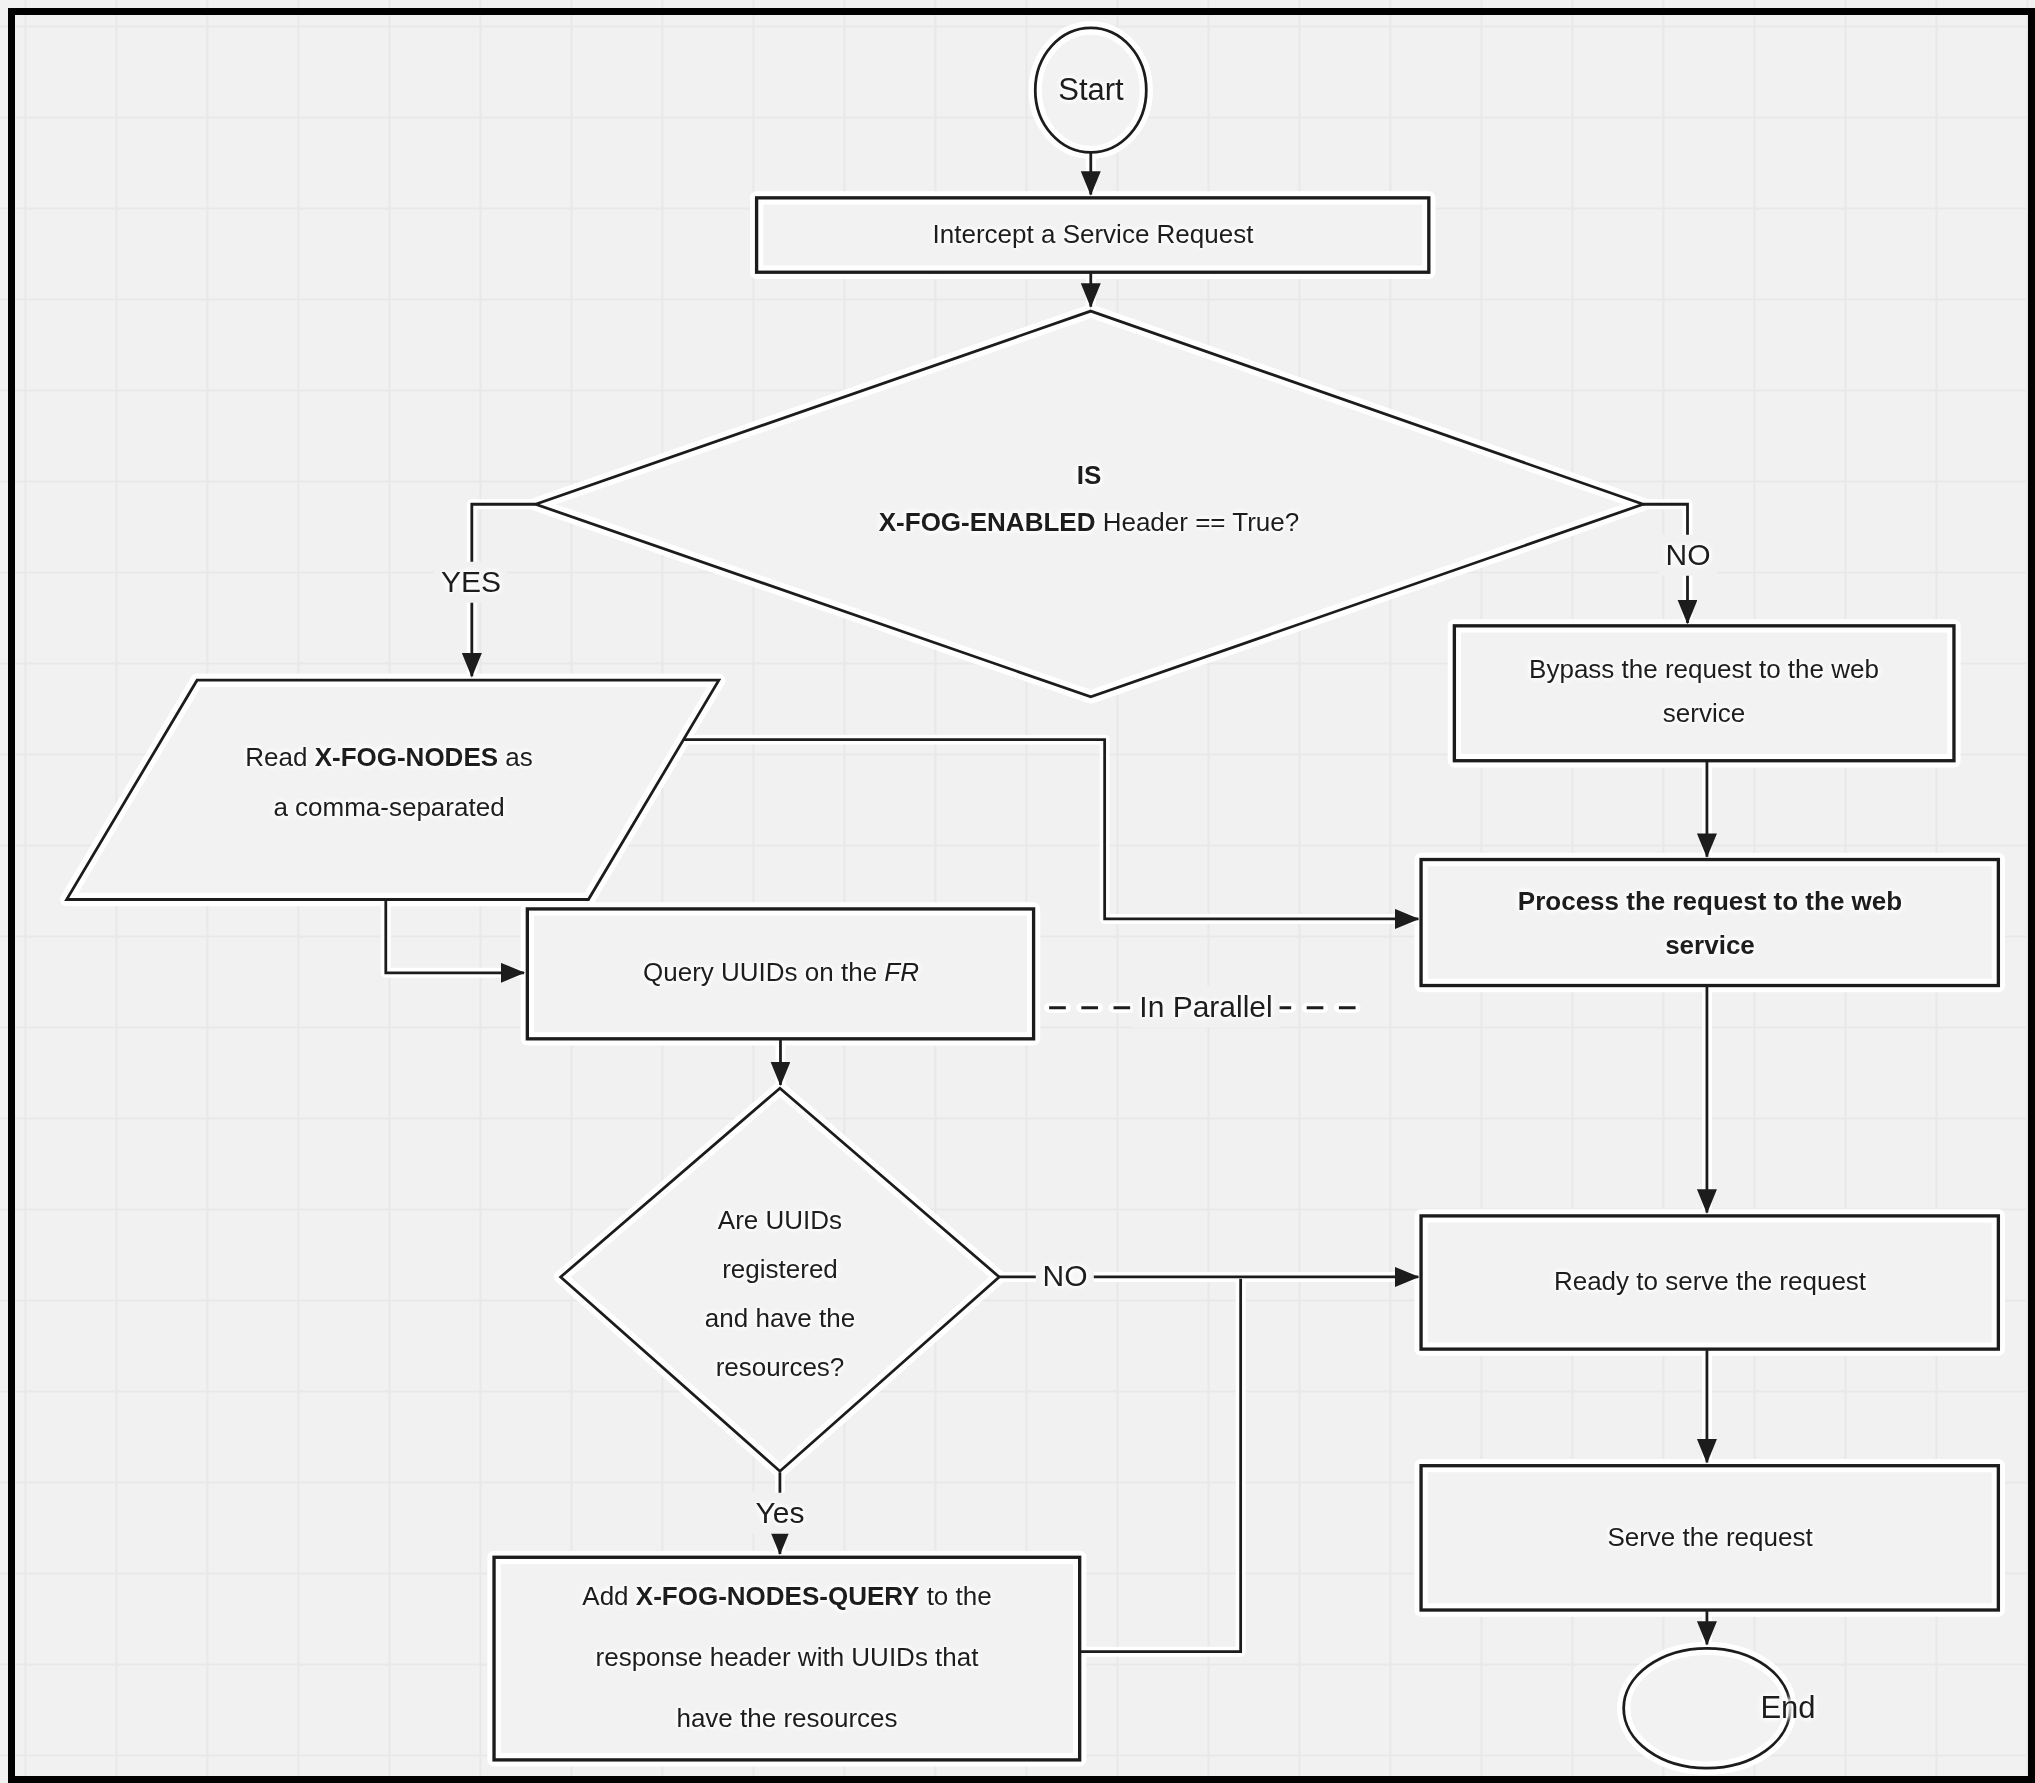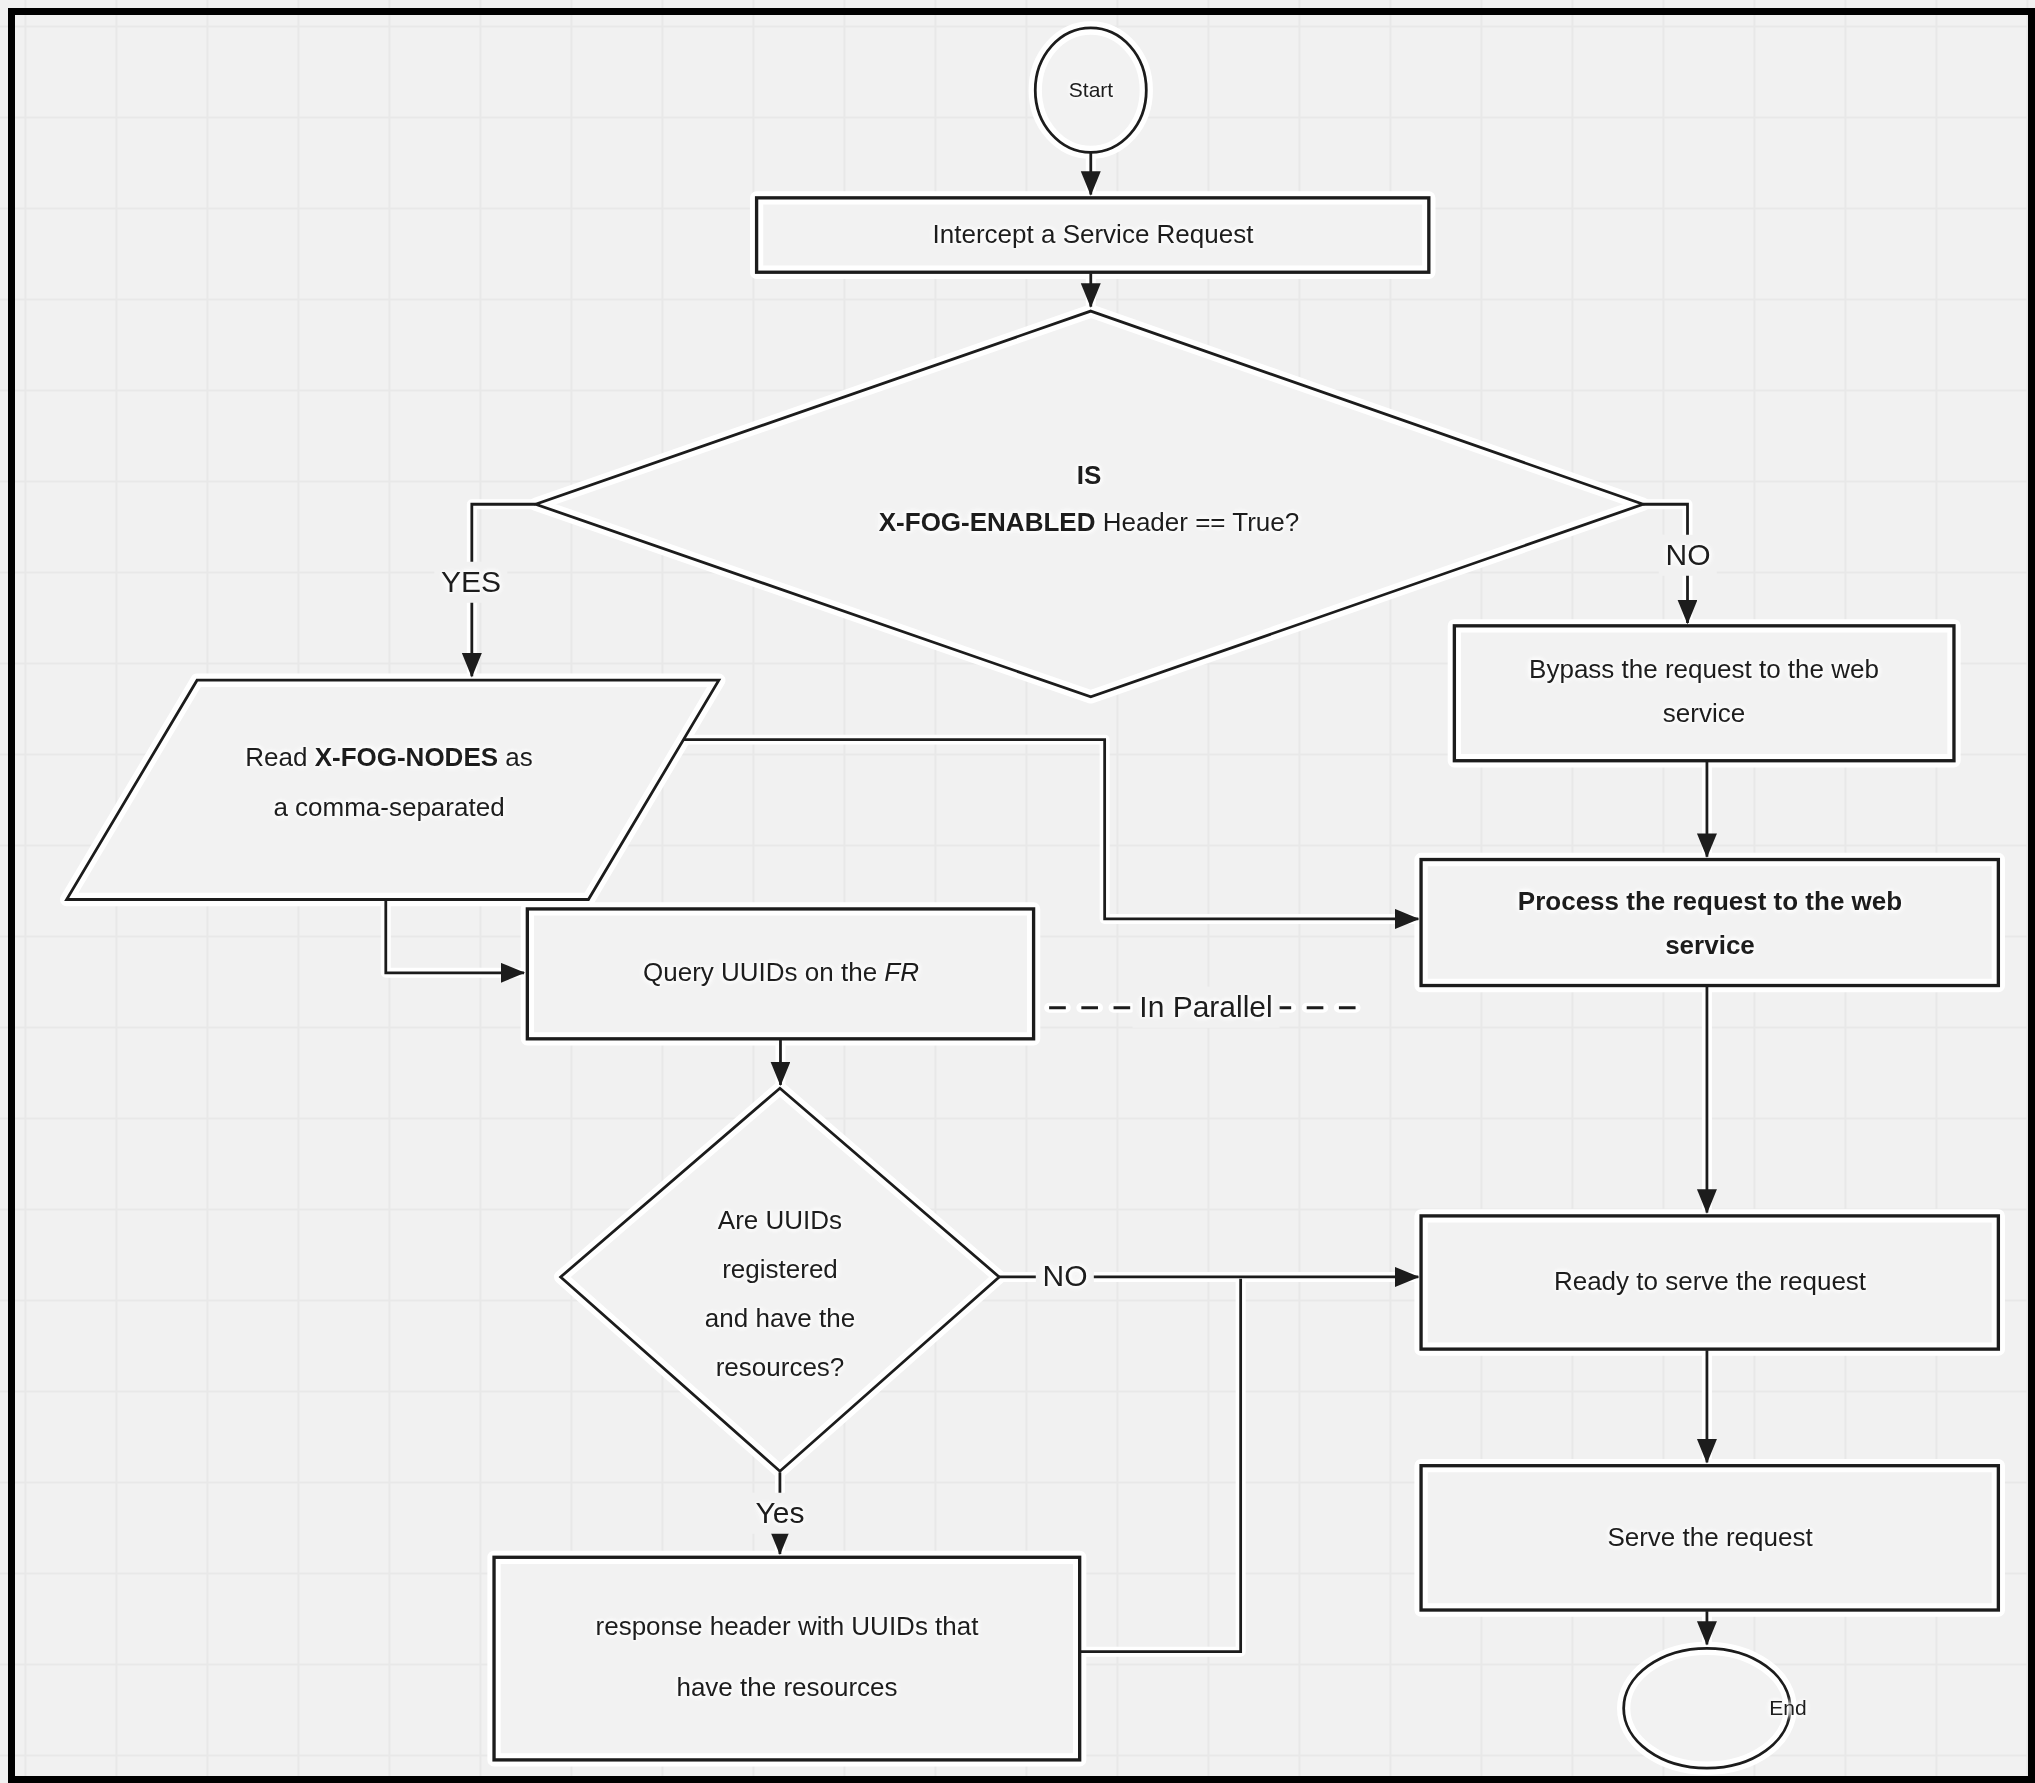--- a/index.html
+++ b/index.html
@@ -37,21 +37,21 @@
     text-align:center;color:#1d1d1d;font-size:26px;line-height:1.35;
     white-space:nowrap;
     text-shadow:0 0 5px #fff,0 0 5px #fff,0 0 7.8px #fff,0 0 7.8px #fff,0 0 12.2px #fff;
   }
   .lbl .line{display:block;white-space:nowrap;}
   .b{font-weight:700;}
   .i{font-style:italic;}
   .elbl{
     background:#f1f1f1;padding:0 6.7px;font-size:30px;
   }
-  .terminal{font-size:21px;}
+  .terminal{font-size:31px;}
 </style>
 </head>
 <body>
 
 <div id="canvas">
 
   <svg class="layer" width="2035" height="1784" viewBox="0 0 3666 3213">
     <defs>
       <marker id="arr" markerUnits="userSpaceOnUse" markerWidth="46" markerHeight="38" refX="42" refY="18" orient="auto">
         <polygon points="0,0 44,18 0,36" fill="#1c1c1c"></polygon>
@@ -211,20 +211,21 @@
     <span class="line">registered</span>
     <span class="line">and have the</span>
     <span class="line">resources?</span>
   </div>
 
   <div class="lbl" style="left:1710px;top:1282px;">
     <span>Ready to serve the request</span>
   </div>
 
   <div class="lbl" style="left:787px;top:1657px;line-height:61px;">
+    <span class="line"><span>Add </span><span class="b">X-FOG-NODES-QUERY</span><span> to the</span></span>
     <span class="line">response header with UUIDs that</span>
     <span class="line">have the resources</span>
   </div>
 
   <div class="lbl" style="left:1710px;top:1538px;">
     <span>Serve the request</span>
   </div>
 
   <div class="lbl terminal" style="left:1788px;top:1708px;">
     <span>End</span>

